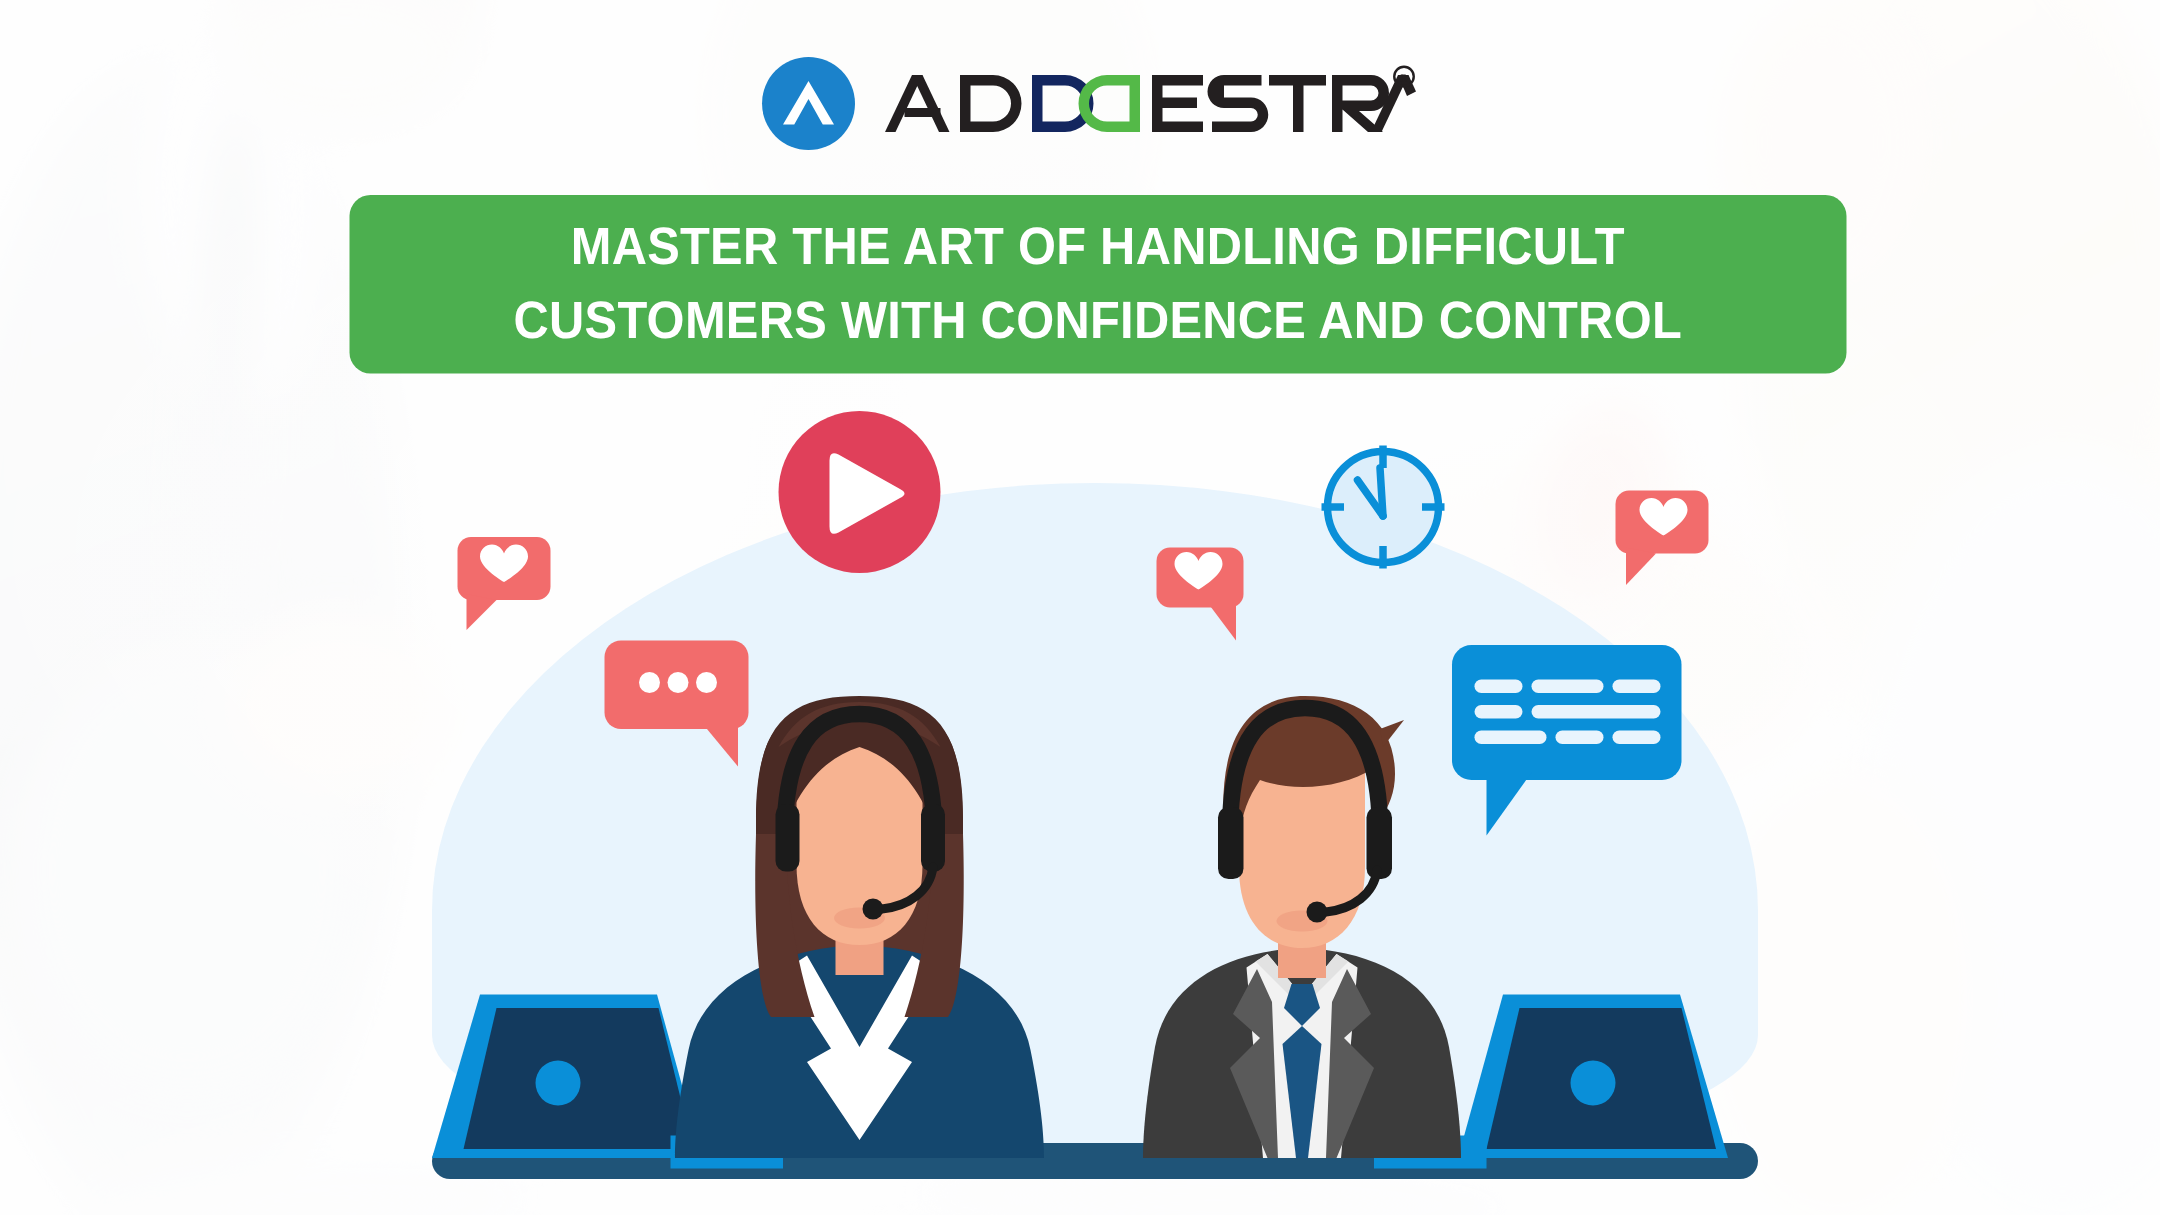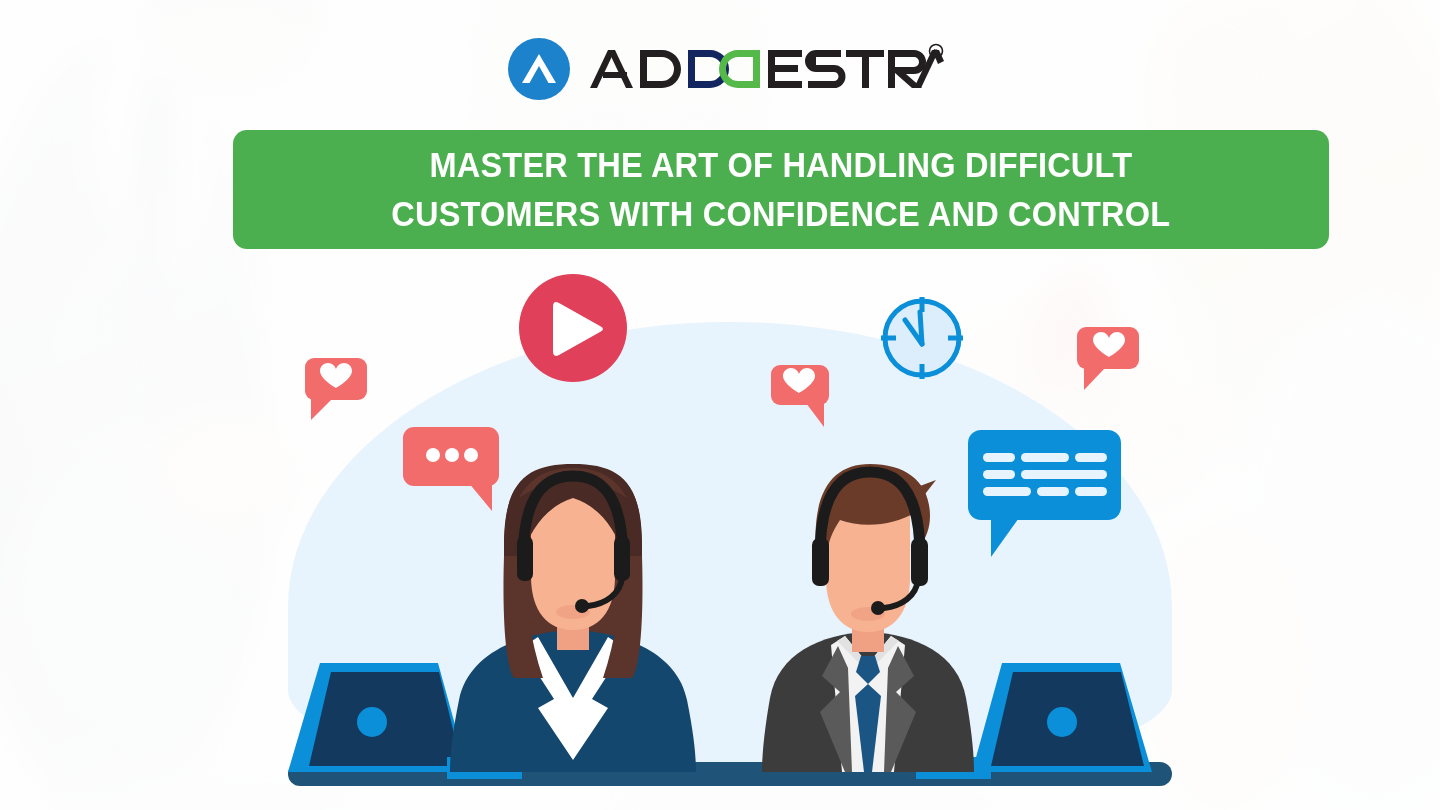--- a/index.html
+++ b/index.html
@@ -111,21 +111,21 @@
     width:62px; height:62px; border-radius:50%;
     background:#1B82CB; position:relative; flex:none;
   }
   #logo-mark svg { position:absolute; left:0; top:0; }
   #logo-word { display:flex; align-items:flex-start; }
   #logo-word svg { display:block; }
 
   
   #headline {
     position:absolute; left:233px; top:130px;
-    width:1096px; height:119px;
+    width:998px; height:119px;
     background:#4CAF4F;
     border-radius:14px;
     display:flex; flex-direction:column;
     align-items:center; justify-content:center;
     z-index:45;
   }
   #headline .hl {
     color:#ffffff;
     font-family:"Liberation Sans", sans-serif;
     font-weight:bold;

